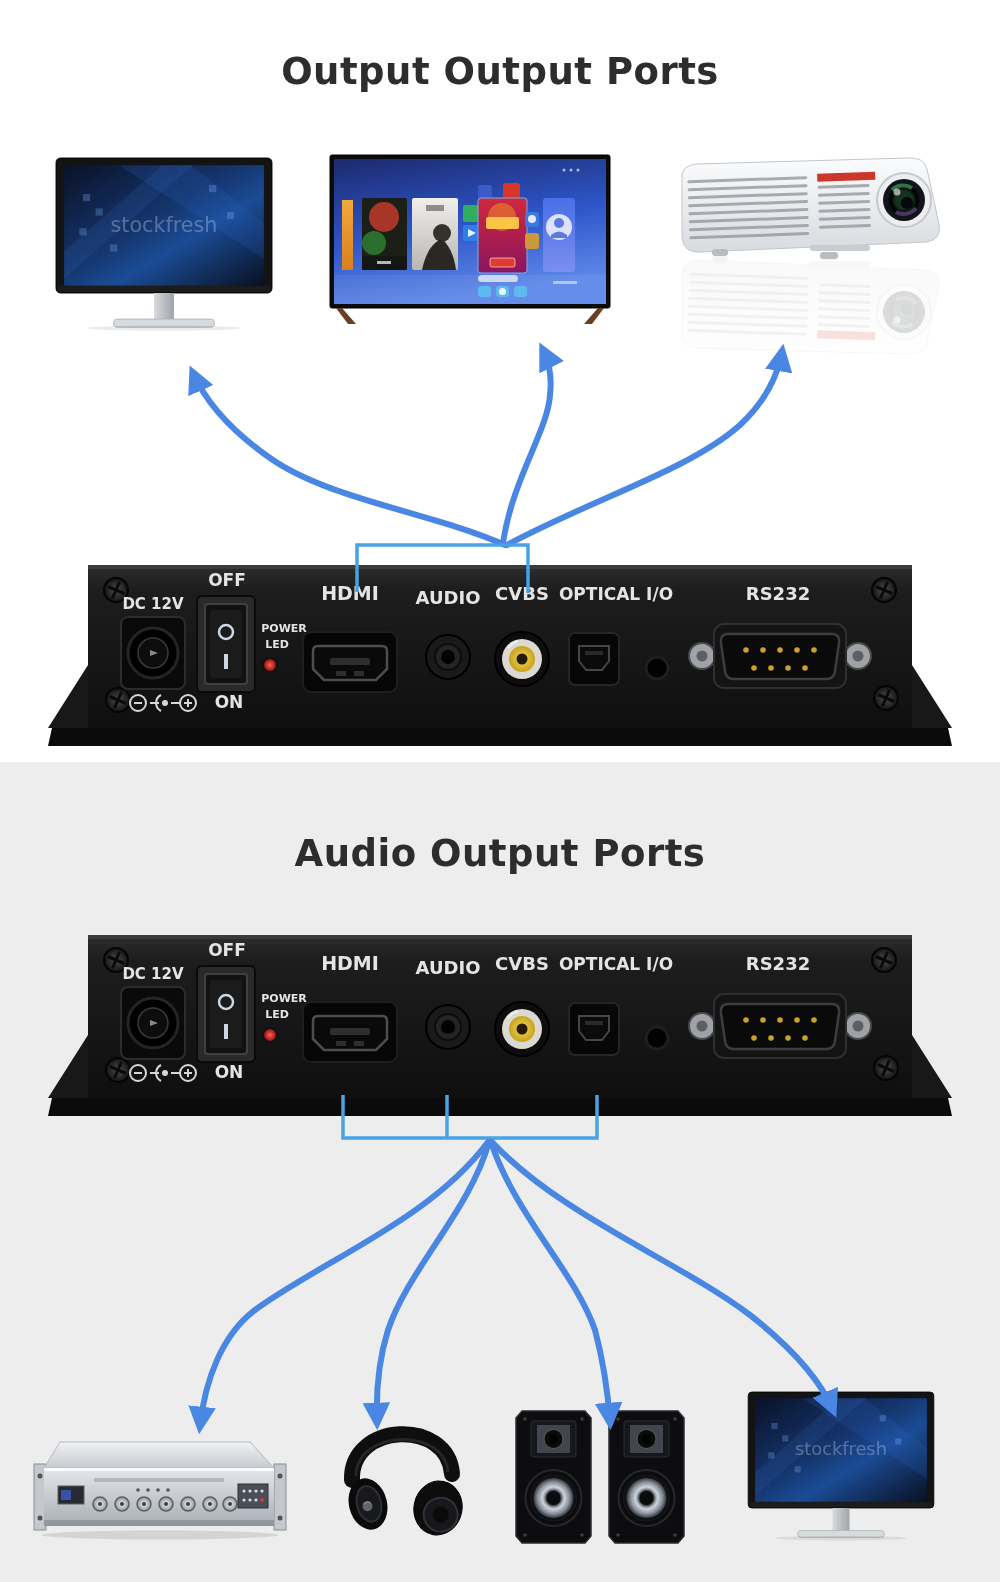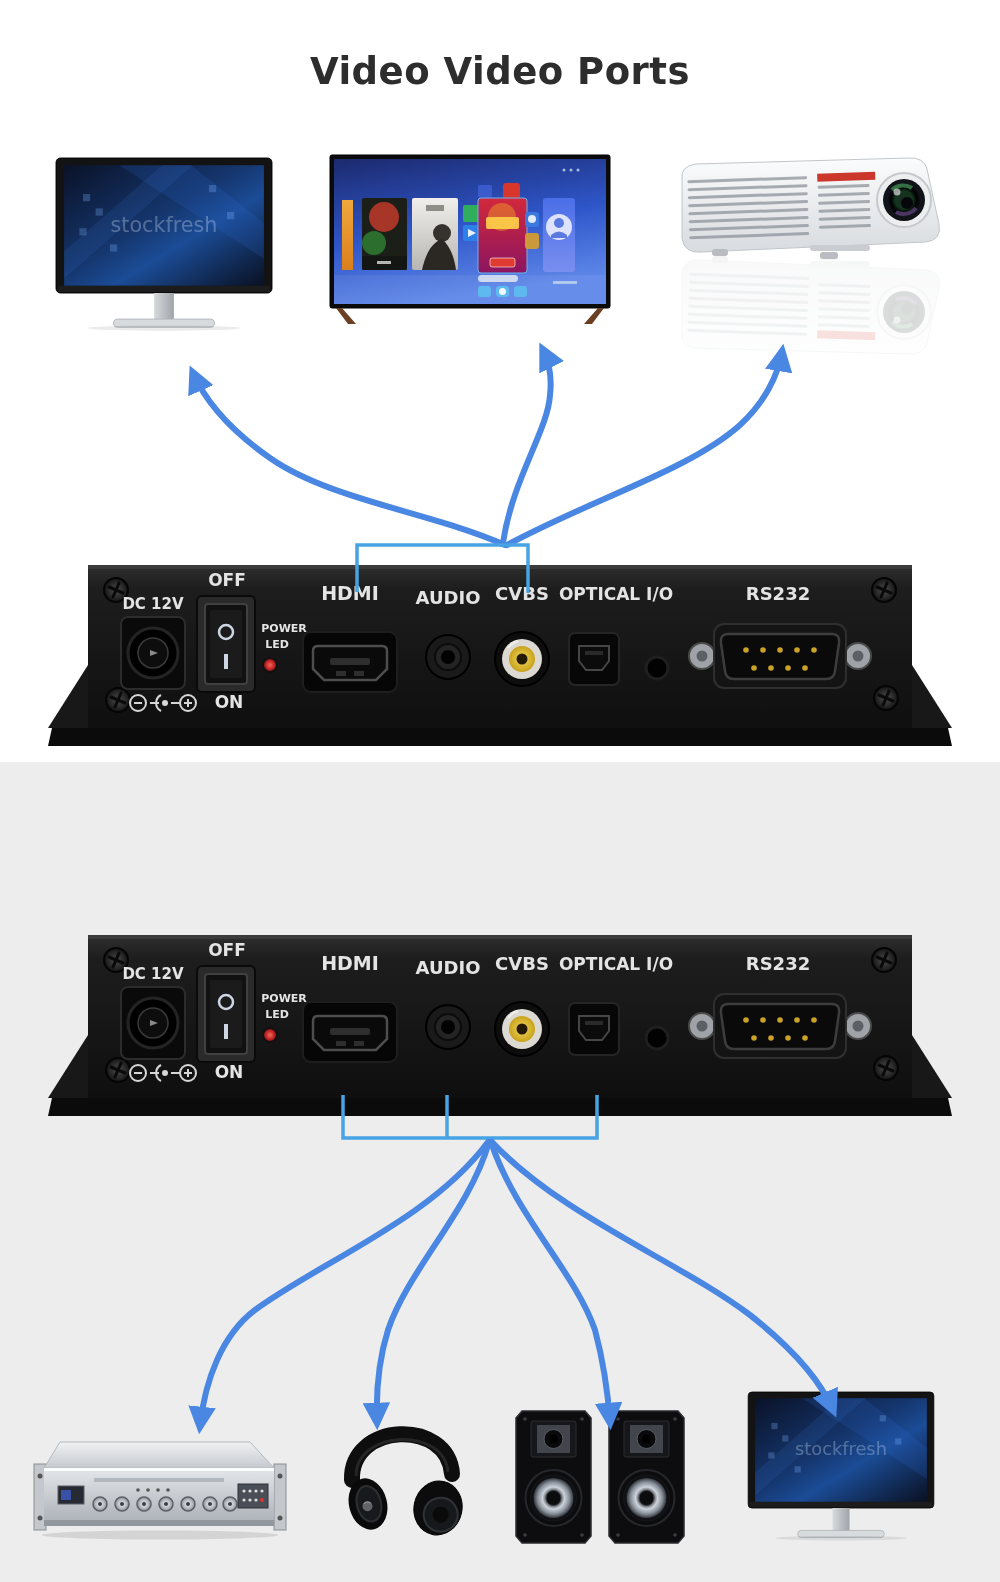--- a/index.html
+++ b/index.html
@@ -13,21 +13,21 @@
   svg text{font-family:"DejaVu Sans",sans-serif;}
   .pl{fill:#e4e4e4;font-weight:700;text-anchor:middle;}
   .arrows{pointer-events:none;}
 </style>
 </head>
 <body>
 
 <div class="page">
   <div class="audio-bg"></div>
 
-  <h1 class="sec-title" style="top:50px">Video Video Ports</h1>
+  <h1 class="sec-title" style="top:50px">Output Output Ports</h1>
 
   <svg class="abs" style="left:56px;top:158px" width="216" height="171" viewBox="0 0 240 190">
     <defs>
       <linearGradient id="screenG" x1="0" y1="0" x2="1" y2="1">
         <stop offset="0" stop-color="#0a1228"></stop>
           <stop offset="0.45" stop-color="#15366e"></stop>
         <stop offset="0.62" stop-color="#1b4c96"></stop>
           <stop offset="1" stop-color="#091022"></stop>
       </linearGradient>
       <linearGradient id="standG" x1="0" y1="0" x2="1" y2="0">
@@ -317,20 +317,21 @@
         <path d="M150,183 h9"></path>
         <path d="M161,175 a9,9 0 0 0 0,16"></path>
           <circle cx="165" cy="183" r="3" fill="#d6d6d6" stroke="none"></circle>
         <path d="M171,183 h9"></path>
         <circle cx="188" cy="183" r="8"></circle>
           <path d="M184,183 h8 M188,179 v8"></path>
       </g>
     </g>
   </svg>
 
+  <h1 class="sec-title" style="top:832px">Audio Output Ports</h1>
 
   <svg class="abs" style="left:0;top:890px;z-index:2" width="1000" height="230" viewBox="0 0 1000 230">
     <use href="#device-panel-def"></use>
   </svg>
 
   <svg class="abs arrows" style="left:0;top:1085px;z-index:3" width="1000" height="360" viewBox="0 1085 1000 360">
     <polyline points="343,1095 343,1138 597,1138 597,1095" fill="none" stroke="#47a3e4" stroke-width="3.5"></polyline>
     <line x1="447" y1="1095" x2="447" y2="1138" stroke="#47a3e4" stroke-width="3.5"></line>
     <g fill="none" stroke="#4a87e2" stroke-width="6" stroke-linecap="round">
       <path d="M488,1142 C430,1220 320,1262 255,1310 C222,1335 205,1380 200,1426" marker-end="url(#ah)"></path>

